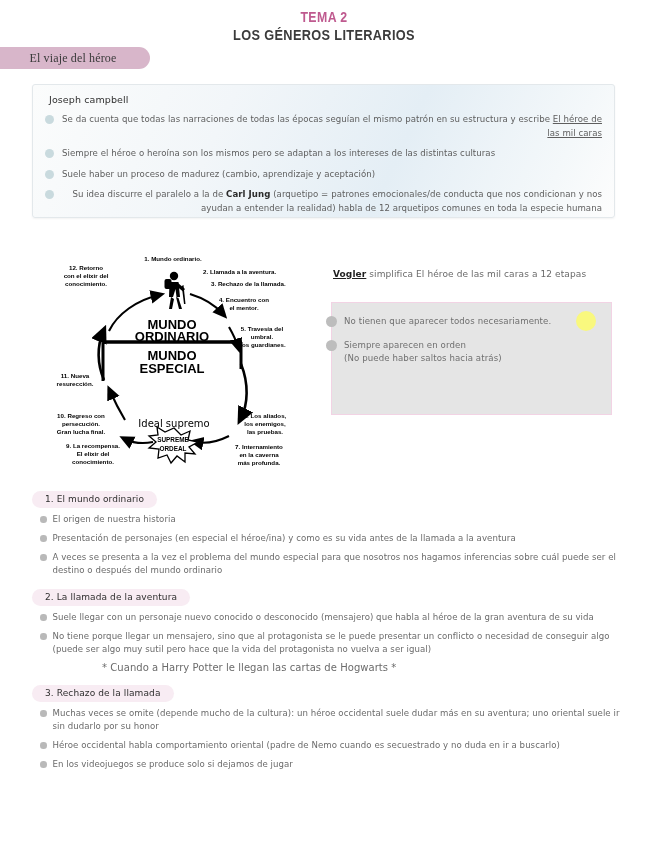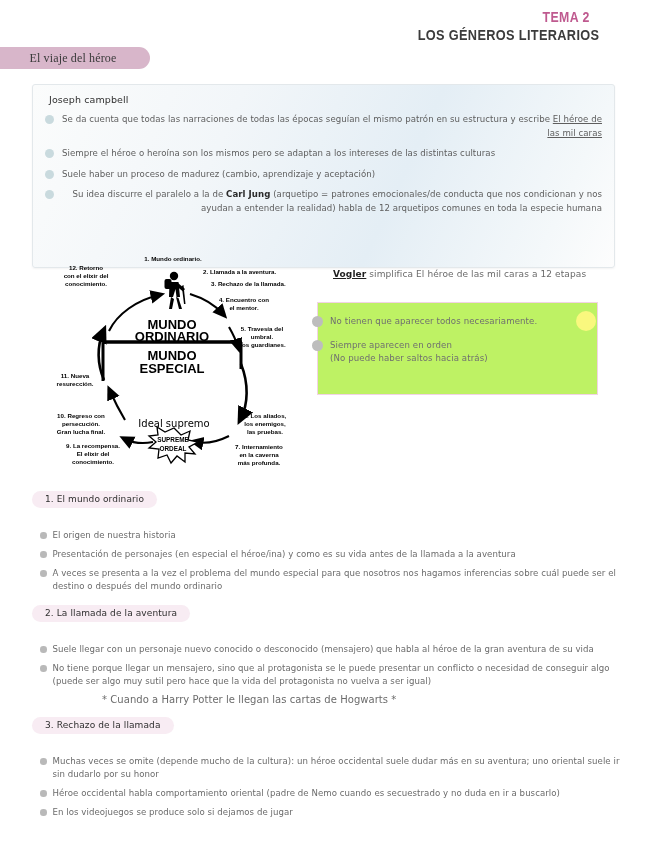--- a/index.html
+++ b/index.html
@@ -14,21 +14,21 @@
     overflow: hidden;
     font-family: "DejaVu Sans", sans-serif;
     -webkit-font-smoothing: antialiased;
   }
 
   
   .title-wrap {
     position: absolute;
     left: 0; right: 0;
     top: 9px;
-    text-align: right;
+    text-align: center;
   }
   .tema {
     font-family: "Liberation Sans Narrow", "Liberation Sans", sans-serif;
     font-weight: bold;
     font-size: 15px;
     letter-spacing: 0.5px;
     color: #bf5a8f;
     transform: scaleX(0.82);
     line-height: 16px;
   }
@@ -63,21 +63,21 @@
     padding-left: 22px;
     letter-spacing: 0.15px;
   }
 
   
   .campbell-card {
     position: absolute;
     left: 32px;
     top: 84px;
     width: 583px;
-    height: 184px;
+    height: 134px;
     background: linear-gradient(115deg, #fbfcfc 0%, #f2f6f9 32%, #e4eef5 62%, #f4f8fa 88%, #fdfdfd 100%);
     border: 1px solid #e3e8eb;
     border-radius: 3px;
     box-sizing: border-box;
     box-shadow: 0 1px 2px rgba(0,0,0,0.05);
   }
   .campbell-title {
     position: absolute;
     left: 16px;
     top: 9px;
@@ -131,26 +131,26 @@
     top: 269px;
     font-size: 9px;
     color: #6a6a6a;
     letter-spacing: 0.1px;
   }
   .vogler-line .nm { font-weight: bold; color: #1f1f1f; text-decoration: underline; }
 
   
   .rules-box {
     position: absolute;
-    left: 317px;
+    left: 331px;
     top: 302px;
     width: 281px;
-    height: 93px;
+    height: 113px;
     border: 1.5px solid #f2d3e4;
-    background: #bef264;
+    background: #e5e5e5;
     box-sizing: border-box;
   }
   .rules-inner {
     position: absolute;
     left: -6px;
     top: 12px;
     right: 8px;
   }
   .rule-row {
     display: flex;
@@ -191,21 +191,21 @@
     display: inline-block;
     margin-left: 32px;
     background: #f8ecf3;
     border-radius: 11px;
     padding: 3px 13px 4px 13px;
     font-size: 9px;
     color: #2e2e2e;
     letter-spacing: 0.1px;
   }
   .sec-list {
-    margin-top: 21px;
+    margin-top: 5px;
     padding-left: 40px;
     padding-right: 16px;
   }
   .sec-row {
     display: flex;
     align-items: flex-start;
     margin-bottom: 6px;
   }
   .sec-dot {
     width: 6.5px; height: 6.5px;

